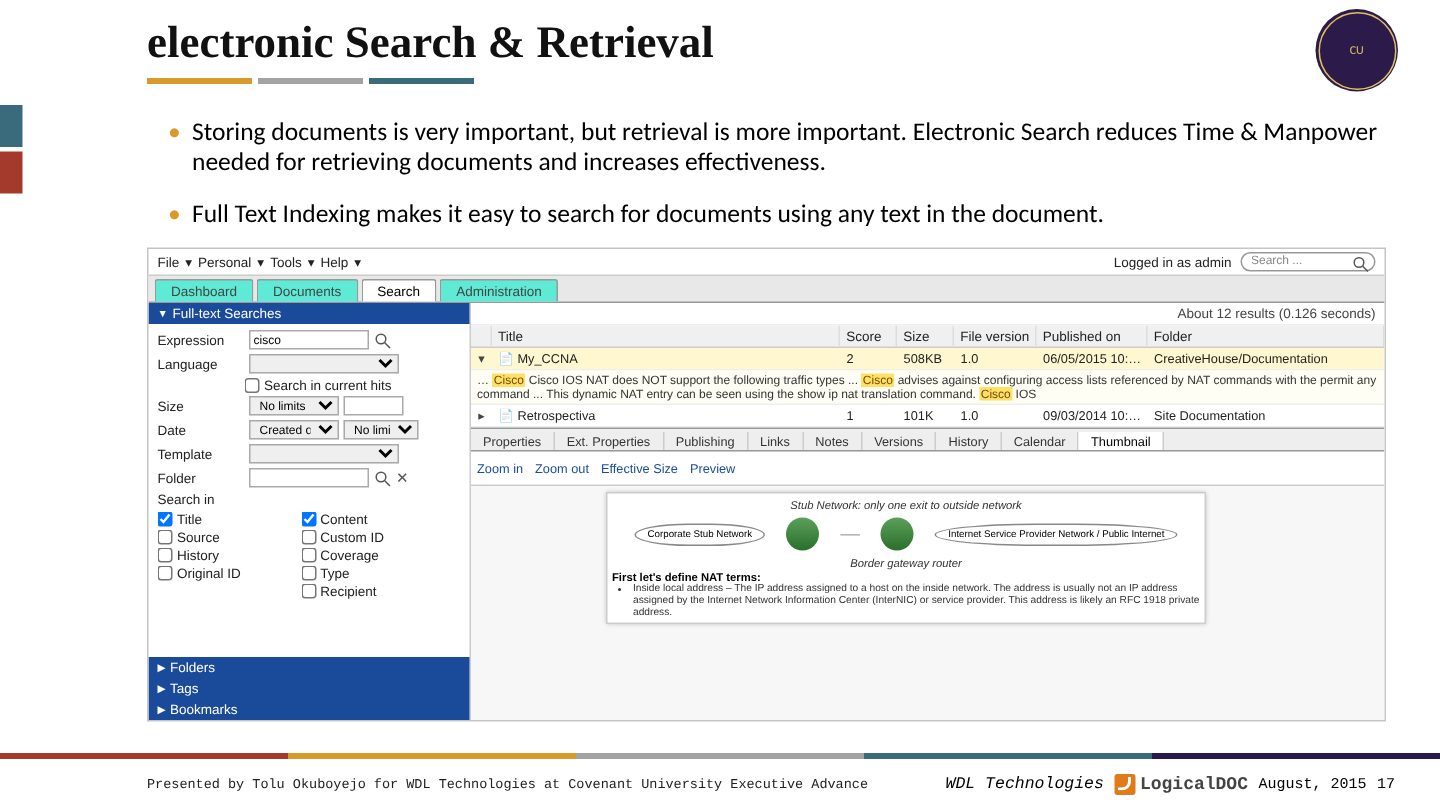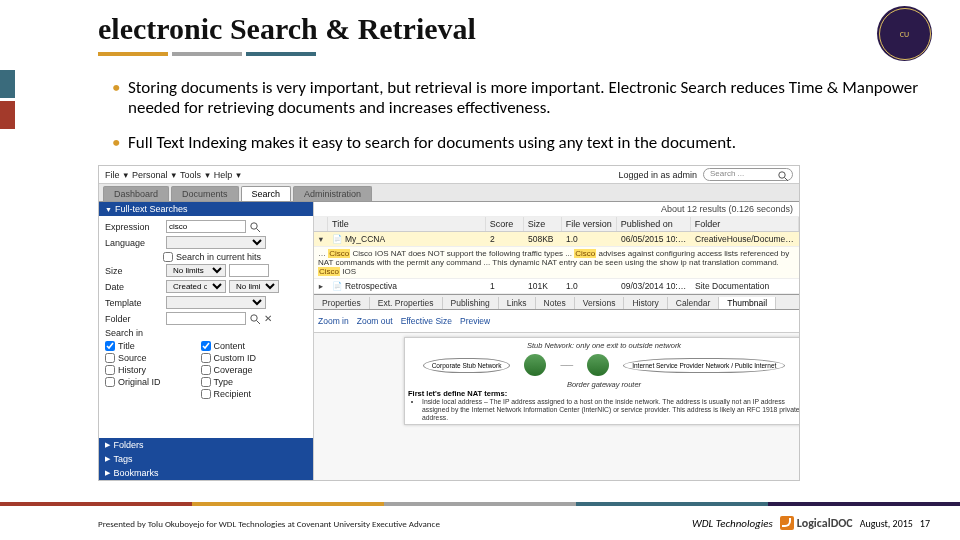--- a/index.html
+++ b/index.html
@@ -12,27 +12,27 @@
   .tl2{ background:#a3a3a3; width:70px;}
   .tl3{ background:#3a6b7c; width:70px;}
   .logo { position:absolute; top:6px; right:28px; width:55px; height:55px; border-radius:50%; background:#2b1a4a; display:flex; align-items:center; justify-content:center; color:#e0c060; font-size:8px; text-align:center; }
   .logo::after{content:""; position:absolute; width:50px; height:50px; border:1px solid #e0c060; border-radius:50%; }
   .side-block { position:absolute; left:0; top:70px; width:15px; display:flex; flex-direction:column; gap:3px;}
   .side-block div{ height:28px; width:15px;}
   .sb1{background:#3a6b7c;} .sb2{background:#a33a2b;}
   .bullets { position: absolute; top: 78px; left: 112px; right: 40px; font-size: 17px; line-height:1.2; }
   .bullets li{ list-style:none; margin-bottom:14px; position:relative; padding-left:16px;}
   .bullets li::before{ content:"•"; color:#d79a2b; position:absolute; left:0; top:0;}
-  .screenshot { position:absolute; top:165px; left:98px; width:702px; height:316px; border:1px solid #c5c5c5; background:#fff; font-size:9px; font-family: Tahoma, Arial, sans-serif; overflow:hidden;}
+  .screenshot { position:absolute; top:165px; left:98px; width:826px; height:316px; border:1px solid #c5c5c5; background:#fff; font-size:9px; font-family: Tahoma, Arial, sans-serif; overflow:hidden;}
   .menubar{ height:18px; border-bottom:1px solid #ccc; display:flex; align-items:center; padding:0 6px; gap:4px; font-size:9px; color:#222;}
   .menubar .right{margin-left:auto; display:flex; gap:6px; align-items:center;}
   .searchbox{border:1px solid #999; border-radius:8px; padding:0 18px 0 6px; height:13px; width:90px; position:relative; font-size:8px; color:#888;}
   .searchbox svg{position:absolute; right:3px; top:1px;}
   .tabbar{ height:18px; display:flex; align-items:flex-end; padding:0 4px; background:#e8e8e8; border-bottom:1px solid #999;}
-  .tab{ padding:2px 10px; font-size:9px; border:1px solid #999; border-bottom:none; margin-right:2px; background:#a3a3a3; border-radius:2px 2px 0 0; color:#444;}
+  .tab{ padding:2px 10px; font-size:9px; border:1px solid #999; border-bottom:none; margin-right:2px; background:#5eead4; border-radius:2px 2px 0 0; color:#444;}
   .tab.active{ background:#fff; color:#000;}
   .content{ display:flex; height:calc(100% - 36px);}
   .left-col{ width:215px; border-right:1px solid #ccc; display:flex; flex-direction:column;}
   .panel-head{ background:#1a4a9a; color:#fff; padding:2px 6px; font-size:9px; display:flex; align-items:center; gap:3px;}
   .panel-head .tri{font-size:7px;}
   .panel-body{ padding:4px 6px; font-size:9px; color:#222;}
   .frow{ display:flex; align-items:center; margin-bottom:3px; gap:3px;}
   .frow label{ width:58px;}
   .frow input[type=text], .frow select{ border:1px solid #aaa; font-size:8px; padding:0 2px; height:13px;}
   .frow input[type=text]{ width:80px;}
@@ -64,21 +64,21 @@
   .doc{ position:absolute; top:4px; left:90px; width:400px; background:#fff; border:1px solid #ccc; padding:3px; box-shadow:0 0 3px rgba(0,0,0,.2);}
   .doc .cap{ text-align:center; font-size:7.5px; font-style:italic; color:#333;}
   .net{display:flex; align-items:center; justify-content:center; gap:14px; padding:4px 0;}
   .cloud{border:1px solid #888; border-radius:50%/60%; padding:3px 8px; font-size:6.5px; text-align:center; background:#fff;}
   .rtr{width:22px; height:22px; border-radius:50%; background:linear-gradient(#5aa05a,#2a702a); display:inline-block;}
   .doc .bold{font-weight:bold; font-size:7.5px;}
   .doc .para{font-size:6.8px; color:#333; line-height:1.15;}
   .footer-line{ position:absolute; bottom:34px; left:0; width:100%; height:4px; display:flex;}
   .footer-line span{flex:1;}
   .fl1{background:#a33a2b;} .fl2{background:#d79a2b;} .fl3{background:#a3a3a3;} .fl4{background:#3a6b7c;} .fl5{background:#2b1a4a;}
-  .foot{ position:absolute; bottom:0; left:0; width:100%; height:34px; display:flex; align-items:center; padding:0 30px 0 98px; font-size:10px;}
+  .foot{ position:absolute; bottom:0; left:0; width:100%; height:34px; display:flex; align-items:center; padding:0 30px 0 98px; font-size:10px;font-family:Liberation Mono, monospace;}
   .foot .pres{ font-size:9px; color:#222;}
   .foot .right{margin-left:auto; display:flex; align-items:center; gap:7px;}
   .logo-wdl{font-style:italic; font-size:11px;}
   .logo-ld{ display:flex; align-items:center; gap:3px; font-weight:600; font-size:12px; color:#444;}
   .logo-ld .sq{width:14px; height:14px; background:#e07b1a; border-radius:2px; position:relative;}
   .logo-ld .sq::before{content:""; position:absolute; width:7px; height:7px; border:2px solid #fff; border-top:none; border-left:none; border-radius:0 0 6px 0; top:2px; left:2px;}
 </style>
 </head>
 <body>
 

